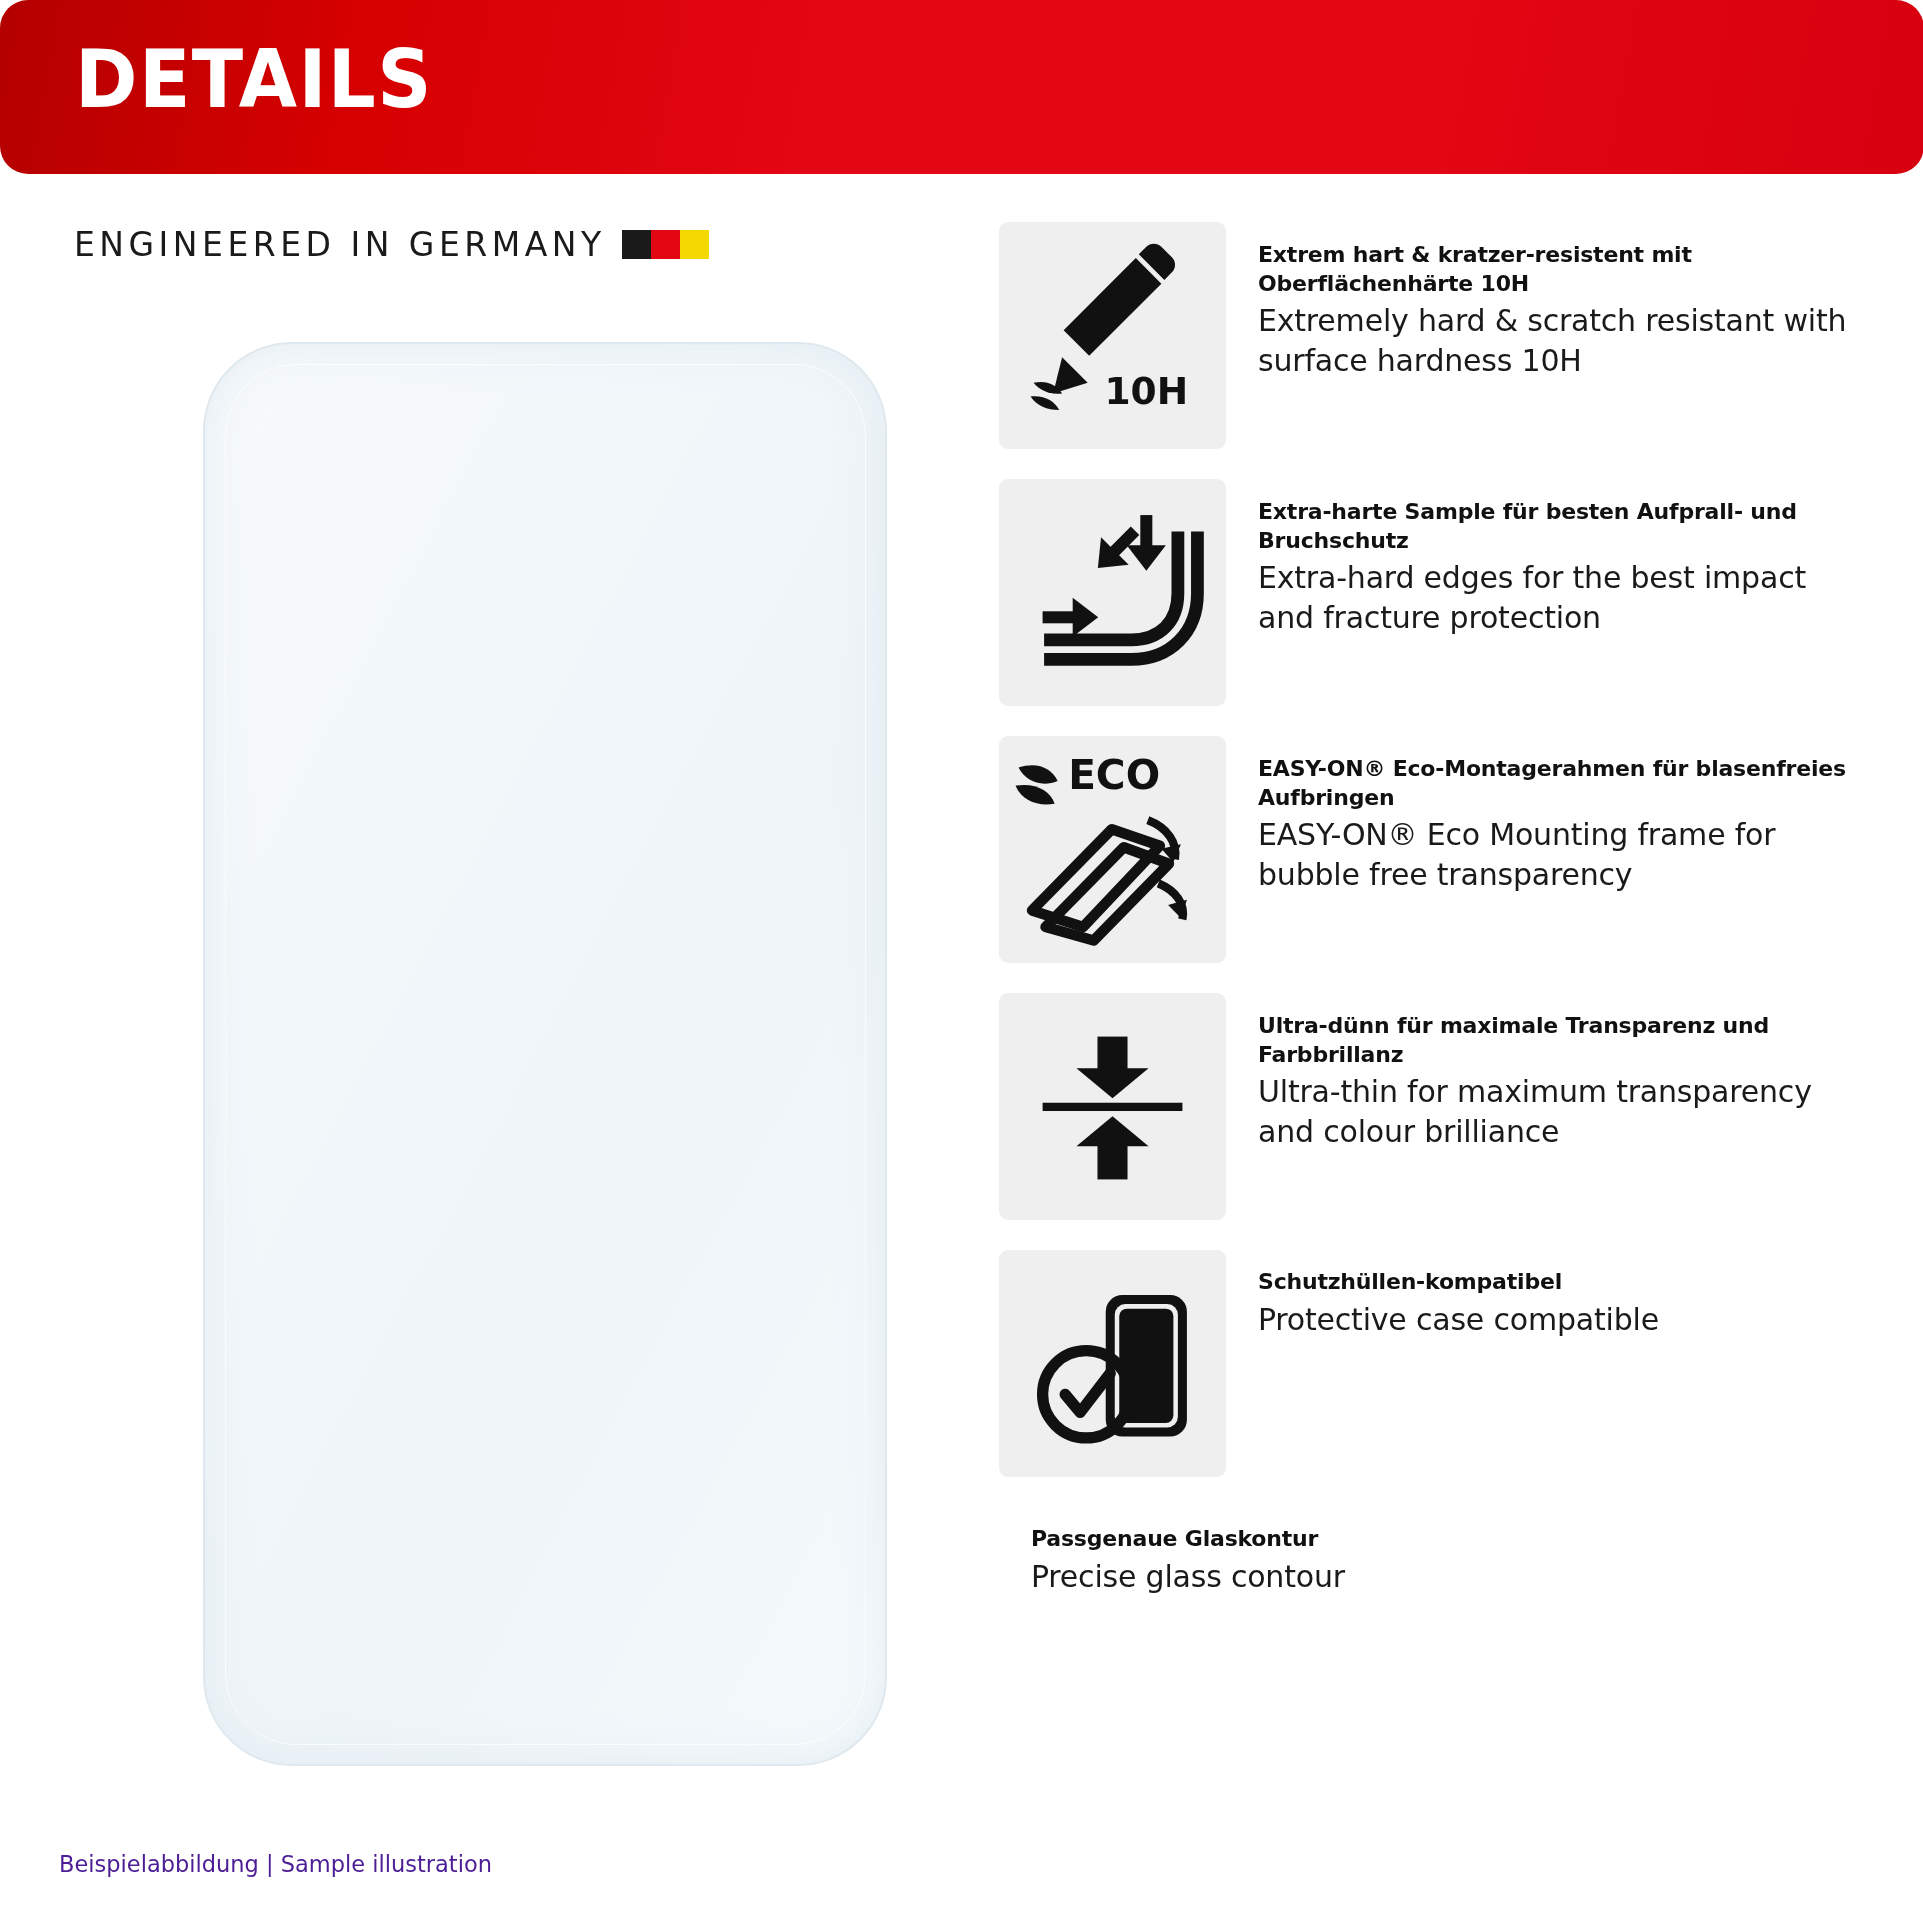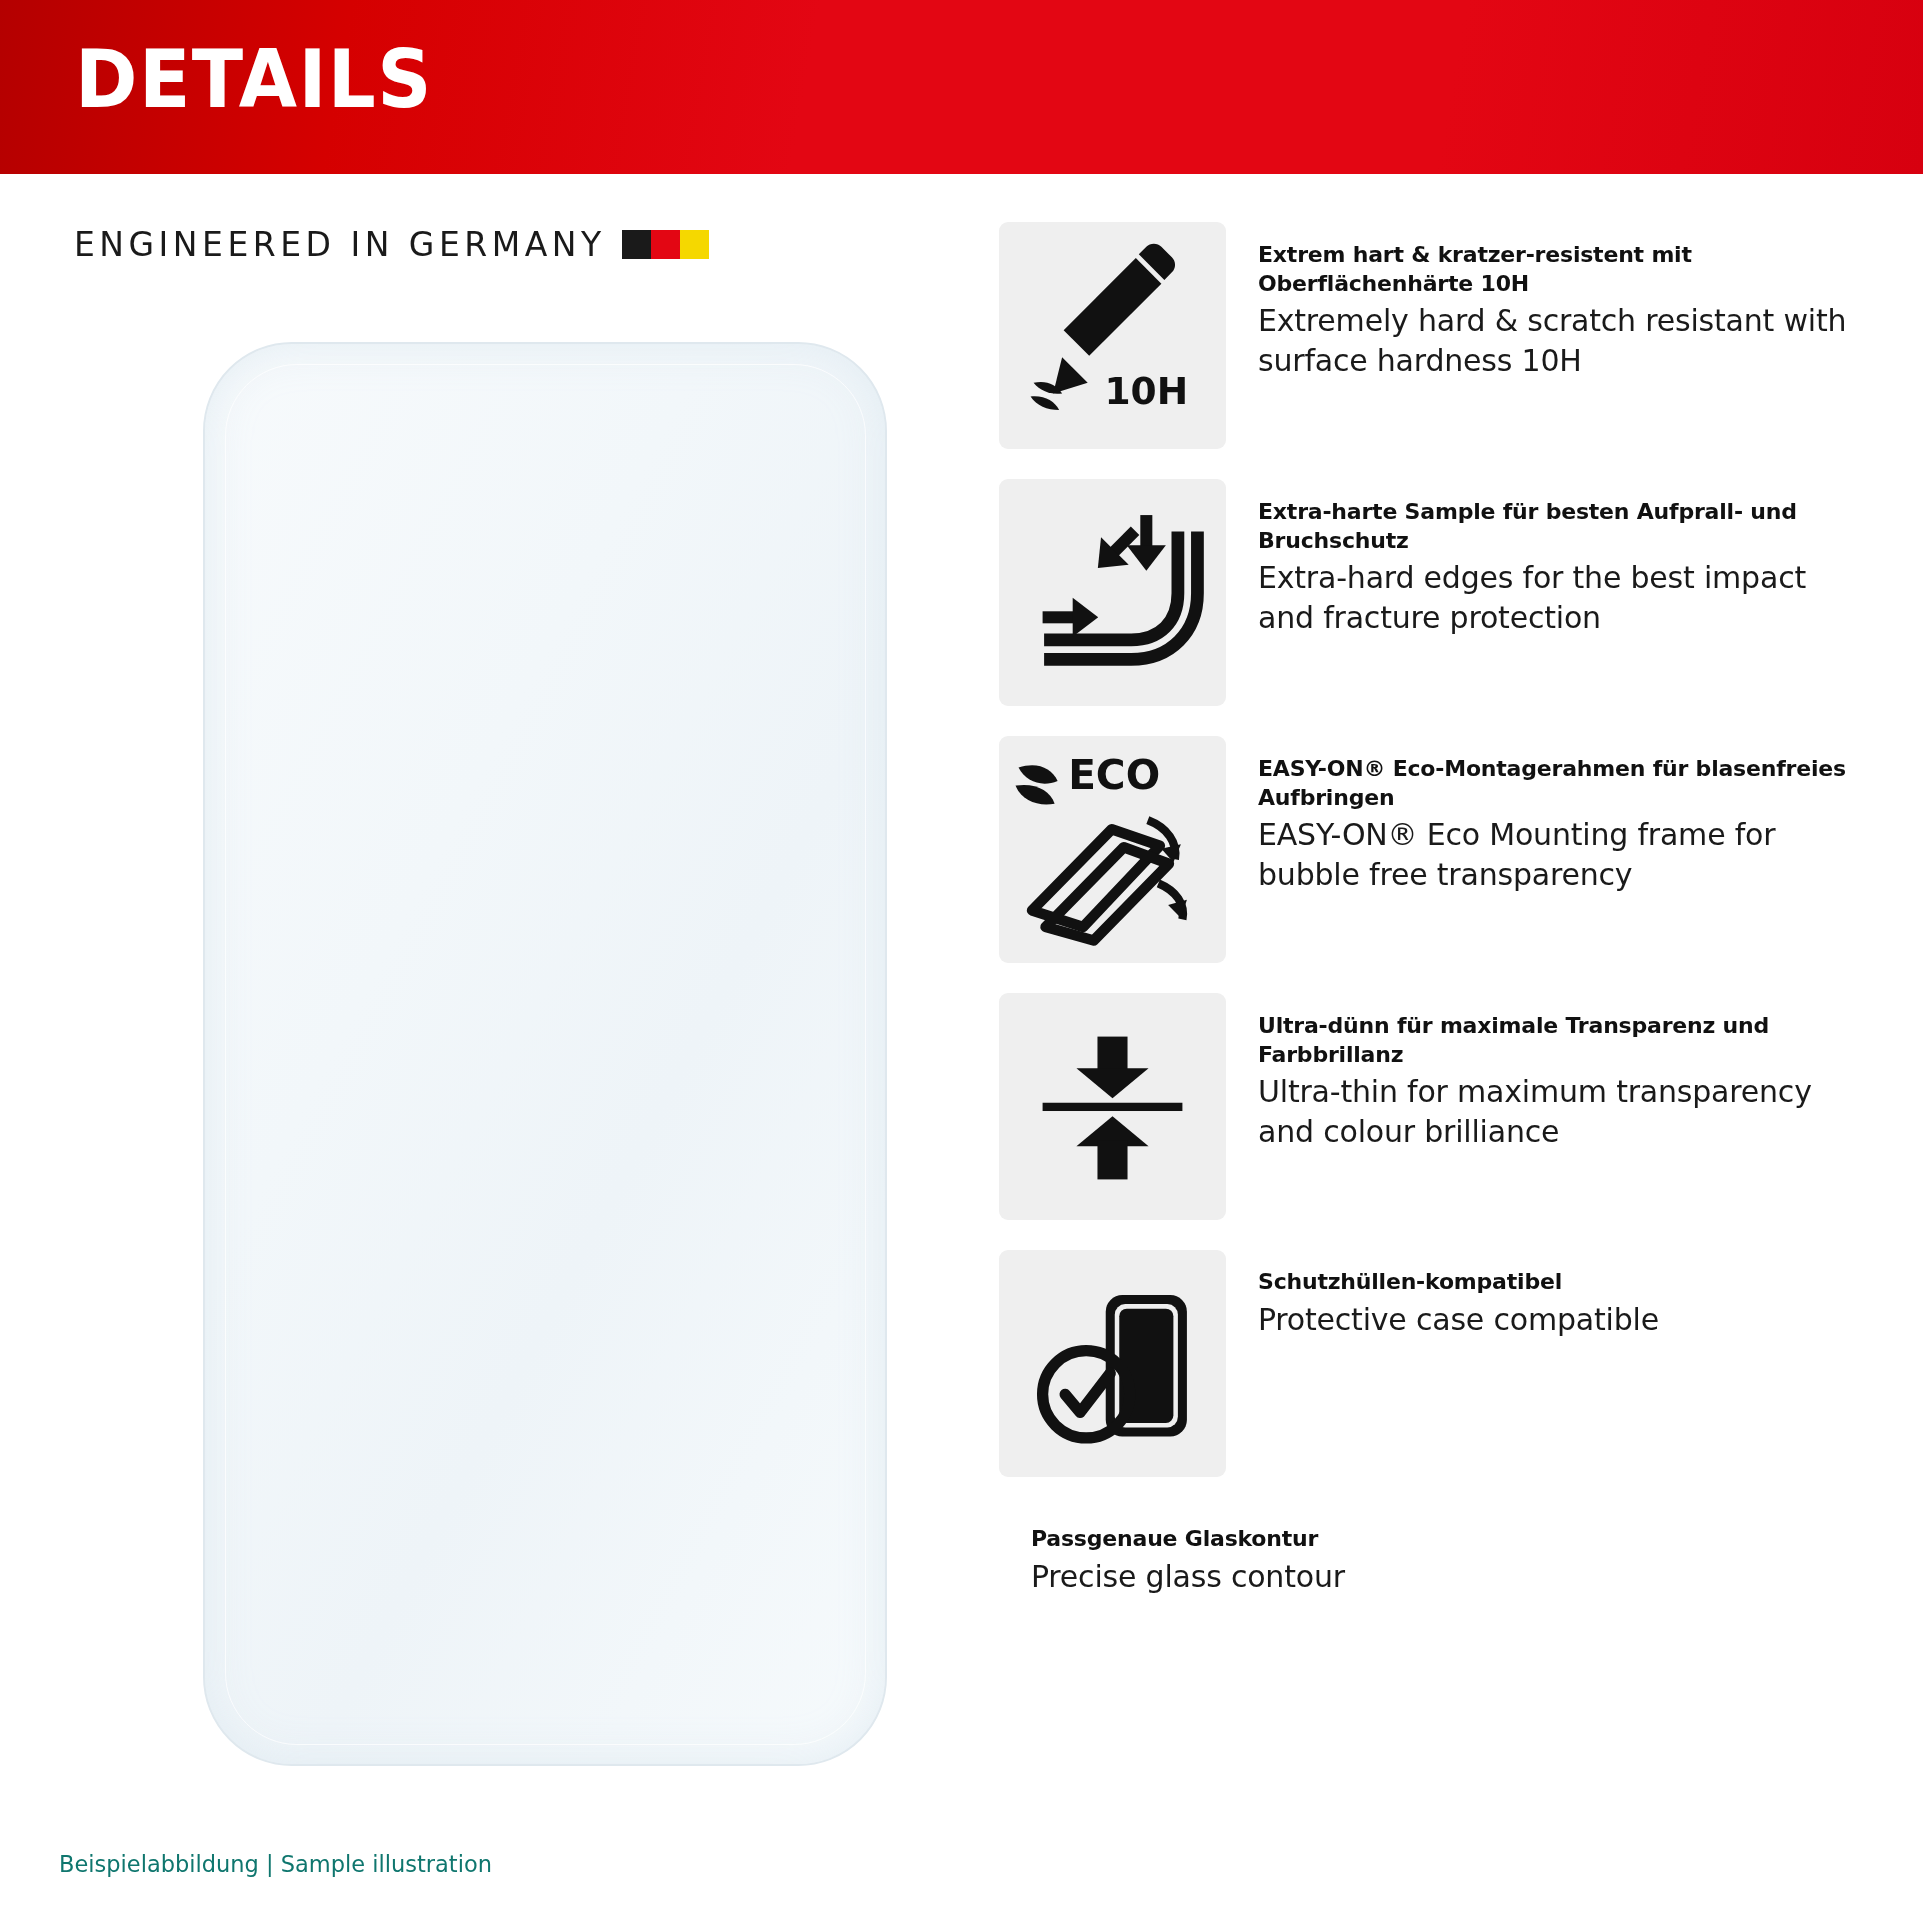--- a/index.html
+++ b/index.html
@@ -16,20 +16,21 @@
   }
 
   
   .header {
     position: absolute;
     left: 0;
     top: 0;
     width: 1924px;
     height: 174px;
     background: linear-gradient(100deg, #b40000 0%, #d50000 18%, #e30613 42%, #e30613 75%, #d7000f 100%);
+    border-radius: 28px;
   }
   .header-title {
     position: absolute;
     left: 75px;
     top: 32px;
     font-size: 81px;
     font-weight: bold;
     color: #ffffff;
     letter-spacing: 1.5px;
     font-family: "DejaVu Sans", sans-serif;
@@ -133,21 +134,21 @@
     letter-spacing: -0.2px;
   }
   .feature-title.compact, .feature-sub.compact { line-height: 1.3; }
 
   
   .footer {
     position: absolute;
     left: 59px;
     bottom: 47px;
     font-size: 22.5px;
-    color: #0f766e;
+    color: #4c1d95;
     font-family: "DejaVu Sans", sans-serif;
   }
 
   svg { display: block; }
 </style>
 </head>
 <body>
 
 <div class="header">
   <div class="header-title">DETAILS</div>

